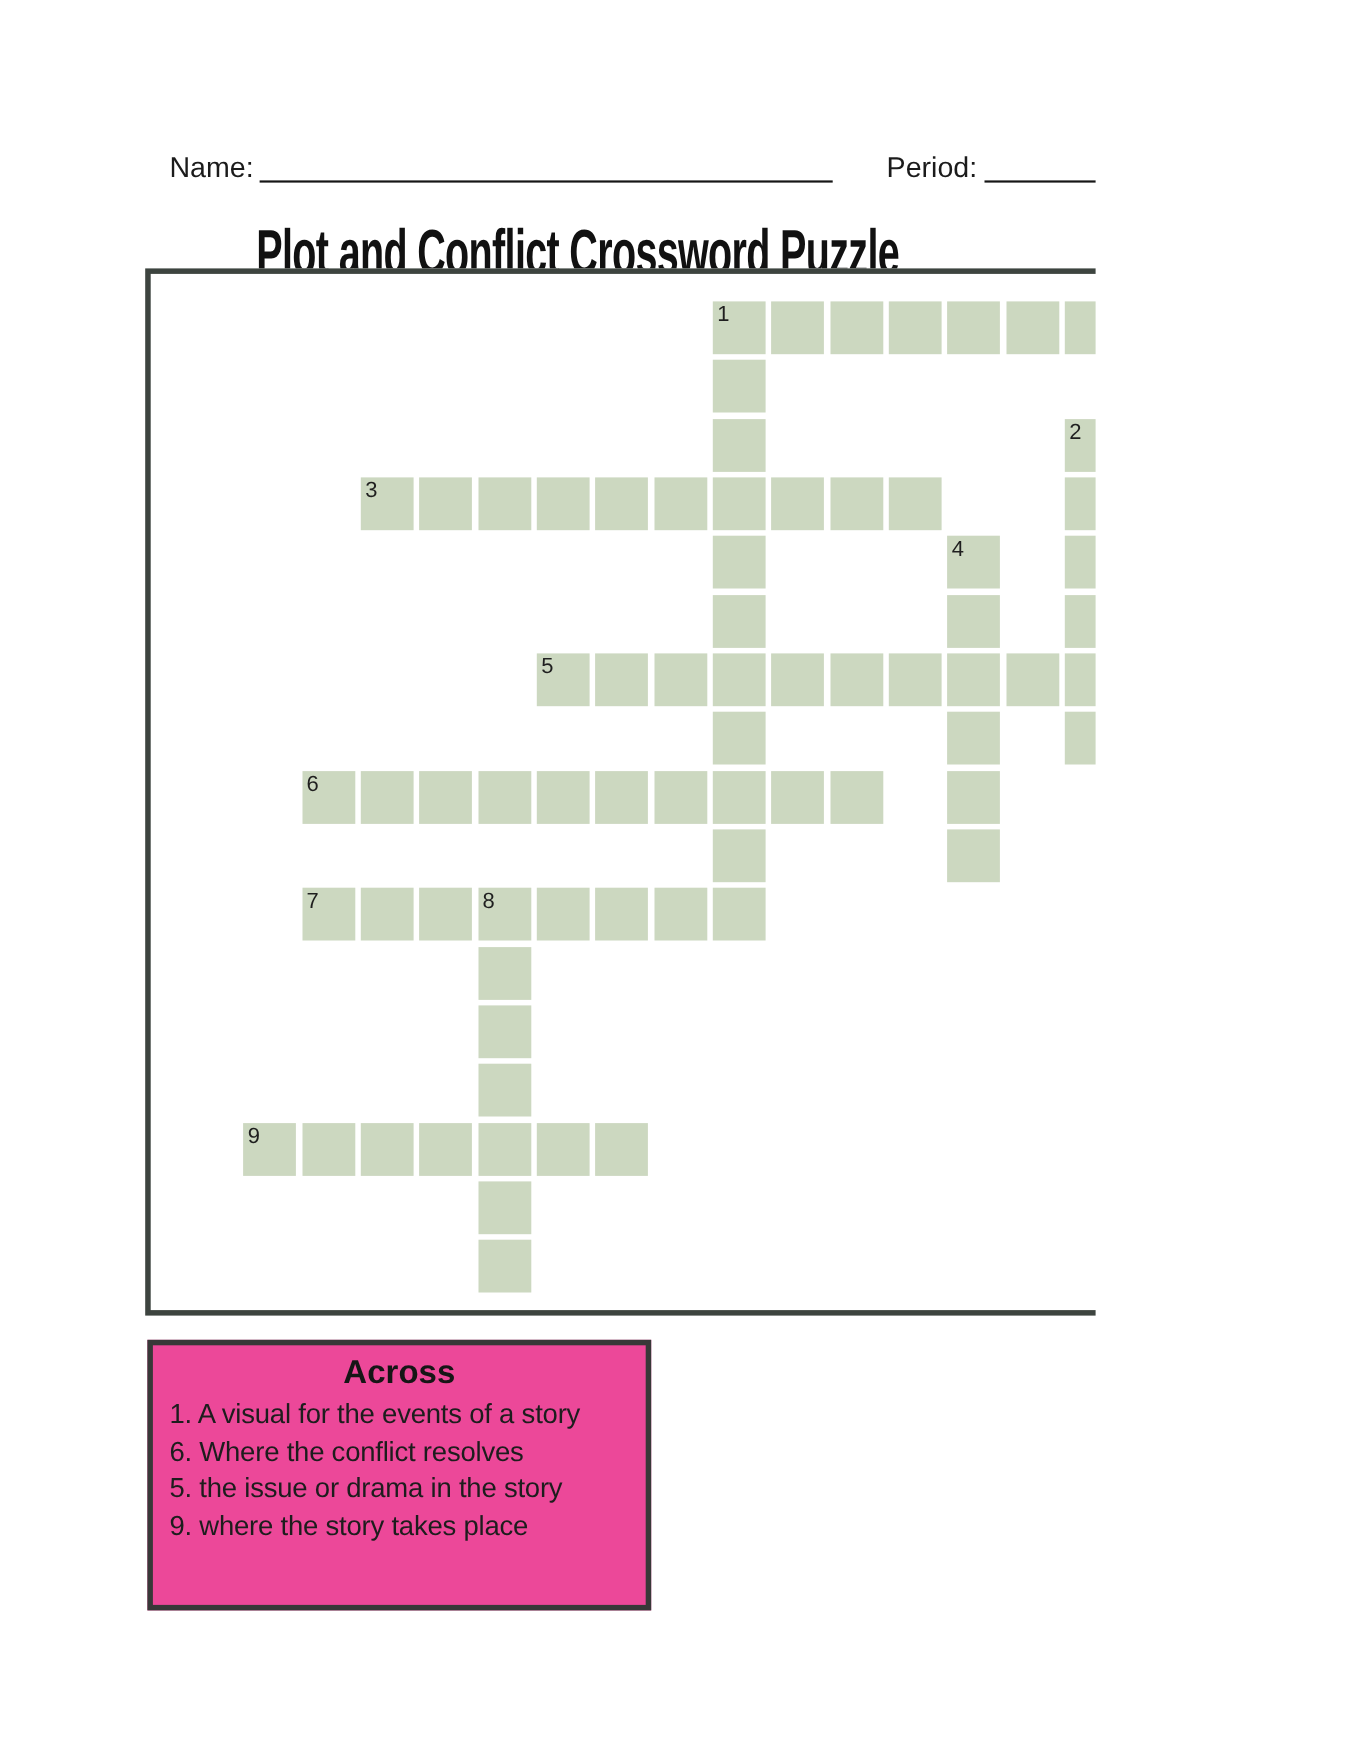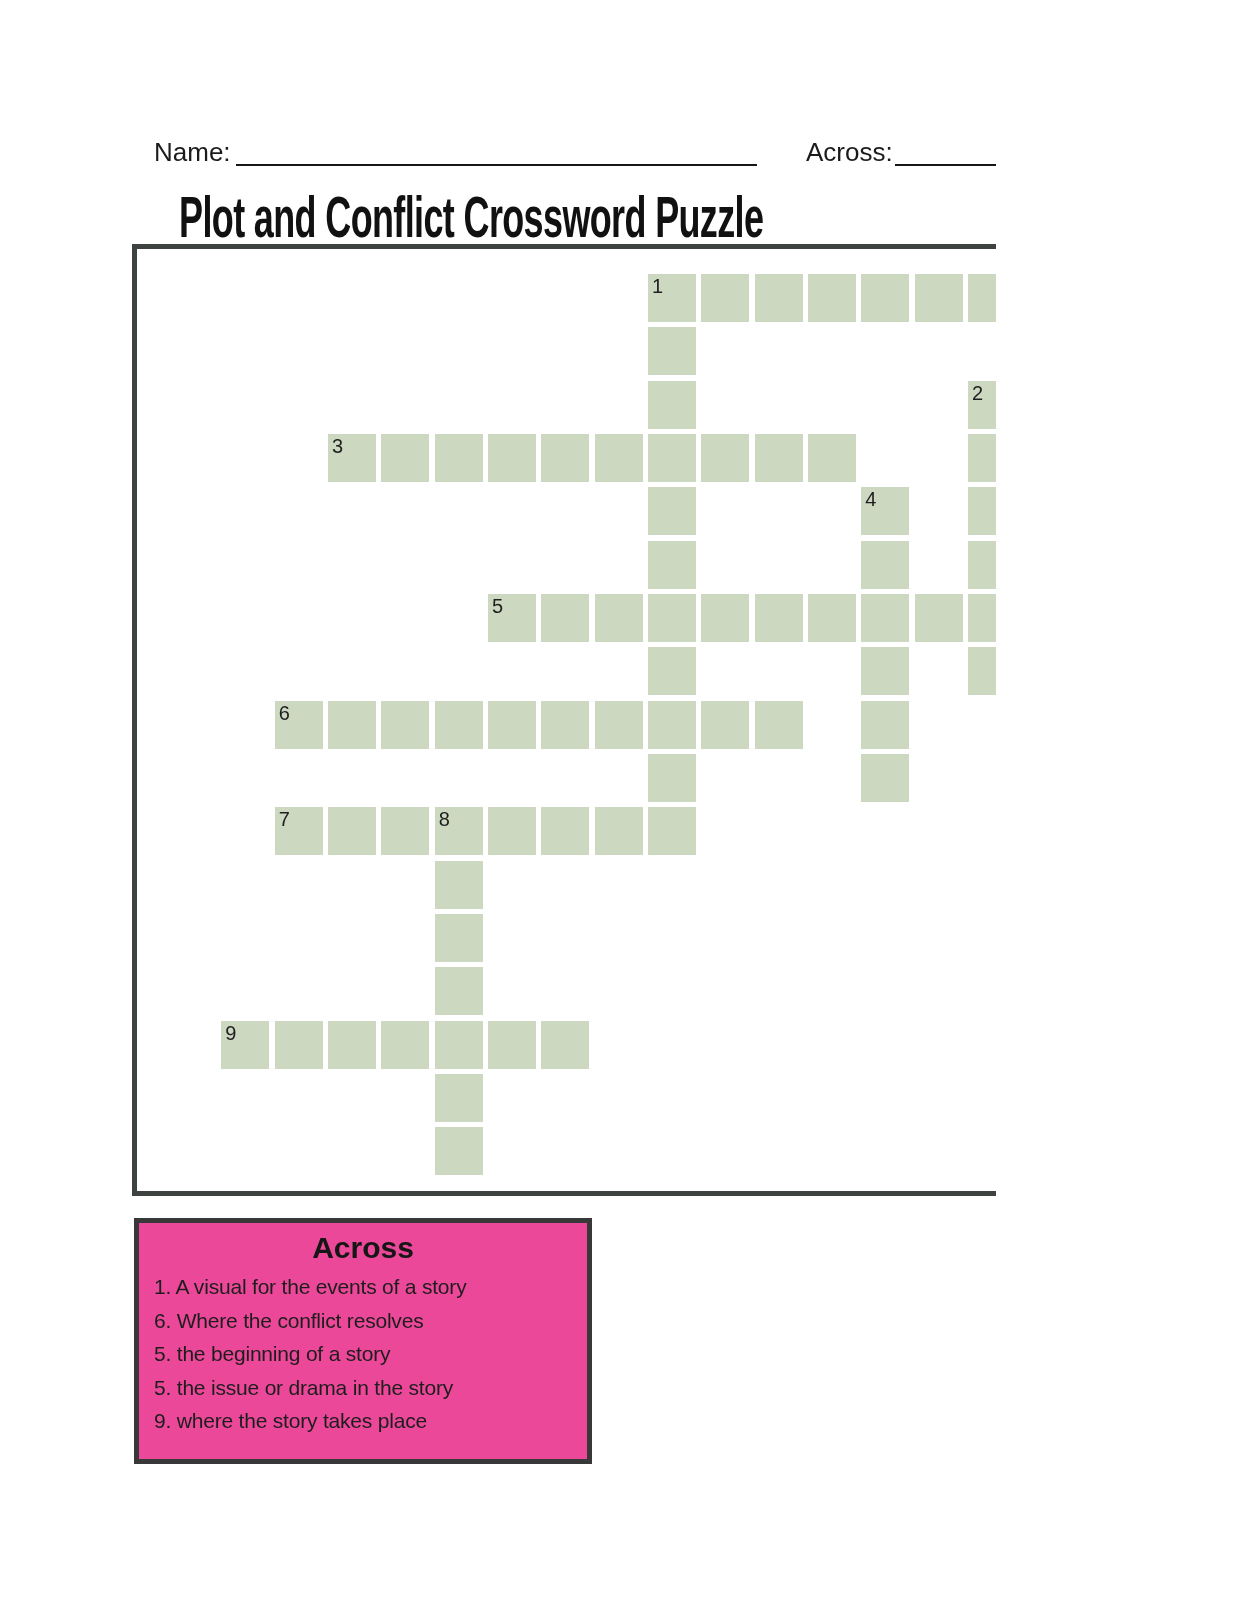--- a/index.html
+++ b/index.html
@@ -7,21 +7,21 @@
     position:relative;
     width:996px;height:1600px;
     background:#ffffff;
     font-family:"Liberation Sans", sans-serif;
     color:#1c1c1c;
     overflow:hidden;
   }
   .abs{position:absolute;}
   .fill-label{font-size:26px;color:#1b1b1b;}
   .blank-line{height:0;border-bottom:2.5px solid #161616;}
-  #title-wrap{left:0;right:0;top:183px;text-align:left;}
+  #title-wrap{left:0;right:0;top:196px;text-align:right;}
   #title-wrap .title-inner{
     display:inline-block;
     font-size:58px;font-weight:bold;color:#111;
     letter-spacing:-1px;white-space:nowrap;
     transform:scaleX(0.62);transform-origin:center;
   }
   #grid-box{
     left:132px;top:244px;width:969px;height:952px;
     border:5px solid var(--grid-border,#3d443f);
     box-sizing:border-box;background:#fff;
@@ -42,33 +42,33 @@
   #across-box{left:134px;top:1218px;width:458px;height:246px;}
   #down-box{left:632px;top:1218px;width:450px;height:246px;}
   .clue-heading{
     text-align:center;font-size:30px;font-weight:bold;color:#161616;
     margin-top:7px;line-height:36px;
   }
   .clue-list{margin-top:4px;}
   #across-box .clue-list{padding-left:15px;padding-right:4px;}
   #down-box .clue-list{padding-left:11px;padding-right:0;}
   .clue{
-    font-size:21px;line-height:33.5px;color:#1d1d1d;
+    font-size:25px;line-height:33.5px;color:#1d1d1d;
     letter-spacing:-0.2px;
   }
 </style>
 </head>
 <body>
 
 <div id="page" style="--cell: #ccd8c0; --grid-border: #3d443f; --clue-border: #383838;">
 
   <span class="abs fill-label" style="left:154px;top:137px;">Name:</span>
   <div class="abs blank-line" style="left:236px;top:164px;width:521px;"></div>
 
-  <span class="abs fill-label" style="left:806px;top:137px;">Across:</span>
+  <span class="abs fill-label" style="left:806px;top:137px;">Period:</span>
   <div class="abs blank-line" style="left:895px;top:164px;width:195px;"></div>
 
   <div class="abs" id="title-wrap">
     <span class="title-inner">Plot and Conflict Crossword Puzzle</span>
   </div>
 
   <div class="abs" id="grid-box">
       <div class="cell" style="left: 510.997px; top: 25px;">
         <span class="cellnum">1</span>
       </div>
@@ -160,20 +160,19 @@
       <div class="cell" style="left: 404.331px; top: 771.662px;"></div>
       <div class="cell" style="left: 297.665px; top: 824.995px;"></div>
       <div class="cell" style="left: 297.665px; top: 878.328px;"></div>
     </div>
 
   <div class="abs clue-box" id="across-box">
     <div class="clue-heading">Across</div>
     <div class="clue-list">
         <div class="clue">1. A visual for the events of a story</div>
         <div class="clue">6. Where the conflict resolves</div>
-        <div class="clue">5. the beginning of a story</div>
         <div class="clue">5. the issue or drama in the story</div>
         <div class="clue">9. where the story takes place</div>
       </div>
   </div>
 
 
 </div>
 
 </body></html>

